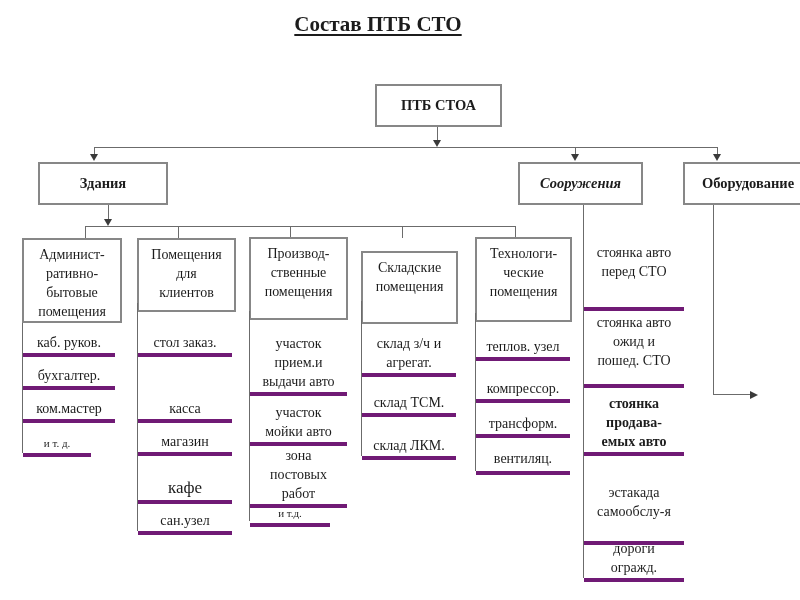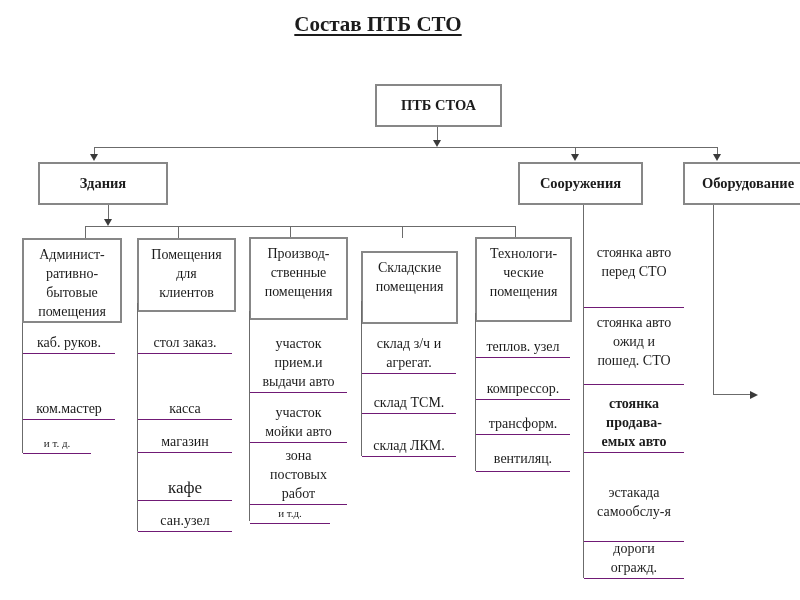--- a/index.html
+++ b/index.html
@@ -6,21 +6,21 @@
   .page{position:relative;width:800px;height:600px;background:#ffffff;overflow:hidden;
         font-family:"Liberation Serif","DejaVu Serif",serif;color:#1c1c1c;}
   .title{position:absolute;left:0;top:12px;width:756px;text-align:center;
          font-size:21px;font-weight:bold;text-decoration:underline;text-underline-offset:3px;}
   .box{position:absolute;border:2px solid #878787;background:#ffffff;text-align:center;
        display:flex;align-items:center;justify-content:center;}
   .branch{font-size:14.5px;font-weight:bold;}
   .colhead{position:absolute;border:2px solid #878787;background:#ffffff;text-align:center;
            font-size:14px;line-height:19px;white-space:pre-line;padding-top:5px;}
   .leaf{position:absolute;font-size:14px;line-height:19px;text-align:center;
-        white-space:pre-line;border-bottom:1px solid #701a75;padding-bottom:1px;}
+        white-space:pre-line;border-bottom:4px solid #701a75;padding-bottom:1px;}
   .leaf.small{font-size:11px;line-height:13px;padding-bottom:3px;}
   .leaf.big{font-size:17px;line-height:21px;padding-bottom:2px;}
   .vline{position:absolute;width:1px;background:#6b6b6b;}
   .hline{position:absolute;height:1px;background:#6b6b6b;}
   .arr-down{position:absolute;width:0;height:0;
             border-left:4px solid transparent;border-right:4px solid transparent;
             border-top:7px solid #3a3a3a;}
   .arr-right{position:absolute;width:0;height:0;
              border-top:4px solid transparent;border-bottom:4px solid transparent;
              border-left:8px solid #3a3a3a;}
@@ -39,21 +39,21 @@
   <div class="hline" style="left:94px;top:147px;width:624px;"></div>
 
   <div class="vline" style="left:94px;top:147px;height:8px;"></div>
   <div class="arr-down" style="left:90px;top:154px;"></div>
   <div class="vline" style="left:575px;top:147px;height:8px;"></div>
   <div class="arr-down" style="left:571px;top:154px;"></div>
   <div class="vline" style="left:717px;top:147px;height:8px;"></div>
   <div class="arr-down" style="left:713px;top:154px;"></div>
 
   <div class="box branch" style="left:38px;top:162px;width:126px;height:39px;font-family:Liberation Serif, serif;">Здания</div>
-  <div class="box branch" style="left:518px;top:162px;width:121px;height:39px;">Сооружения</div>
+  <div class="box branch" style="left:518px;top:162px;width:121px;height:39px;font-style:italic;">Сооружения</div>
   <div class="box branch" style="left:658px;top:162px;width:126px;height:39px;margin-left:25px;">Оборудование</div>
 
   <div class="vline" style="left:108px;top:205px;height:15px;"></div>
   <div class="arr-down" style="left:104px;top:219px;"></div>
   <div class="hline" style="left:85px;top:226px;width:431px;"></div>
   <div class="vline" style="left:85px;top:226px;height:12px;"></div>
   <div class="vline" style="left:178px;top:226px;height:12px;"></div>
   <div class="vline" style="left:290px;top:226px;height:12px;"></div>
   <div class="vline" style="left:402px;top:226px;height:12px;"></div>
   <div class="vline" style="left:515px;top:226px;height:12px;"></div>
@@ -69,20 +69,21 @@
 ственные
 помещения</div>
   <div class="colhead" style="left:361px;top:251px;width:93px;height:64px;">Складские
 помещения</div>
   <div class="colhead" style="left:475px;top:237px;width:93px;height:76px;">Технологи-
 ческие
 помещения</div>
 
   <div class="vline" style="left:22px;top:323px;height:130px;"></div>
   <div class="leaf" style="left:23px;top:333px;width:92px;">каб. руков.</div>
+  <div class="leaf" style="left:23px;top:366px;width:92px;">бухгалтер.</div>
   <div class="leaf" style="left:23px;top:399px;width:92px;">ком.мастер</div>
   <div class="leaf small" style="left:23px;top:437px;width:68px;">и т. д.</div>
 
   <div class="vline" style="left:137px;top:303px;height:228px;"></div>
   <div class="leaf" style="left:138px;top:333px;width:94px;">стол заказ.</div>
   <div class="leaf" style="left:138px;top:399px;width:94px;">касса</div>
   <div class="leaf" style="left:138px;top:432px;width:94px;">магазин</div>
   <div class="leaf big" style="left:138px;top:477px;width:94px;">кафе</div>
   <div class="leaf" style="left:138px;top:511px;width:94px;">сан.узел</div>
 

